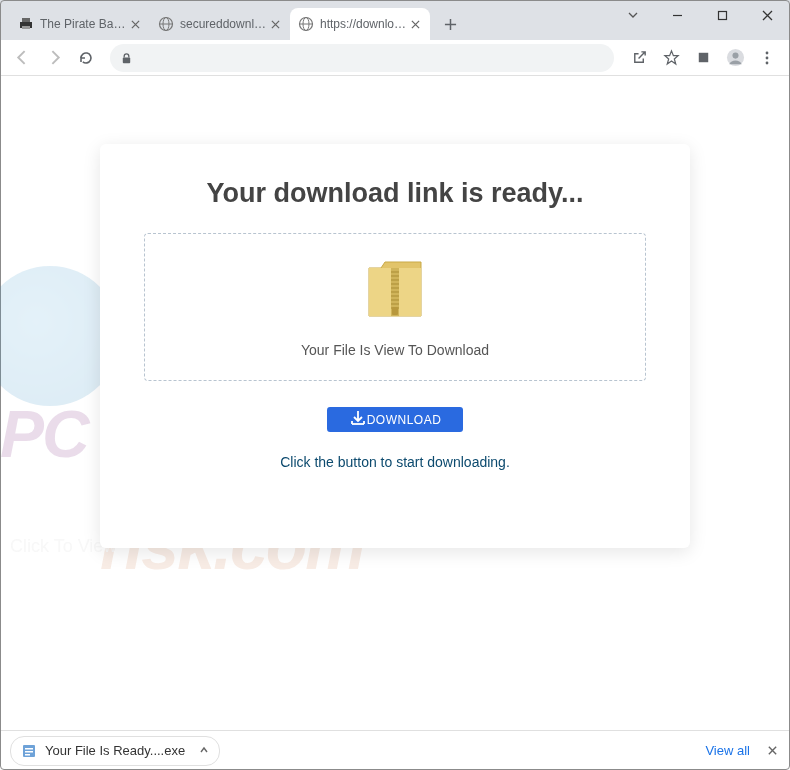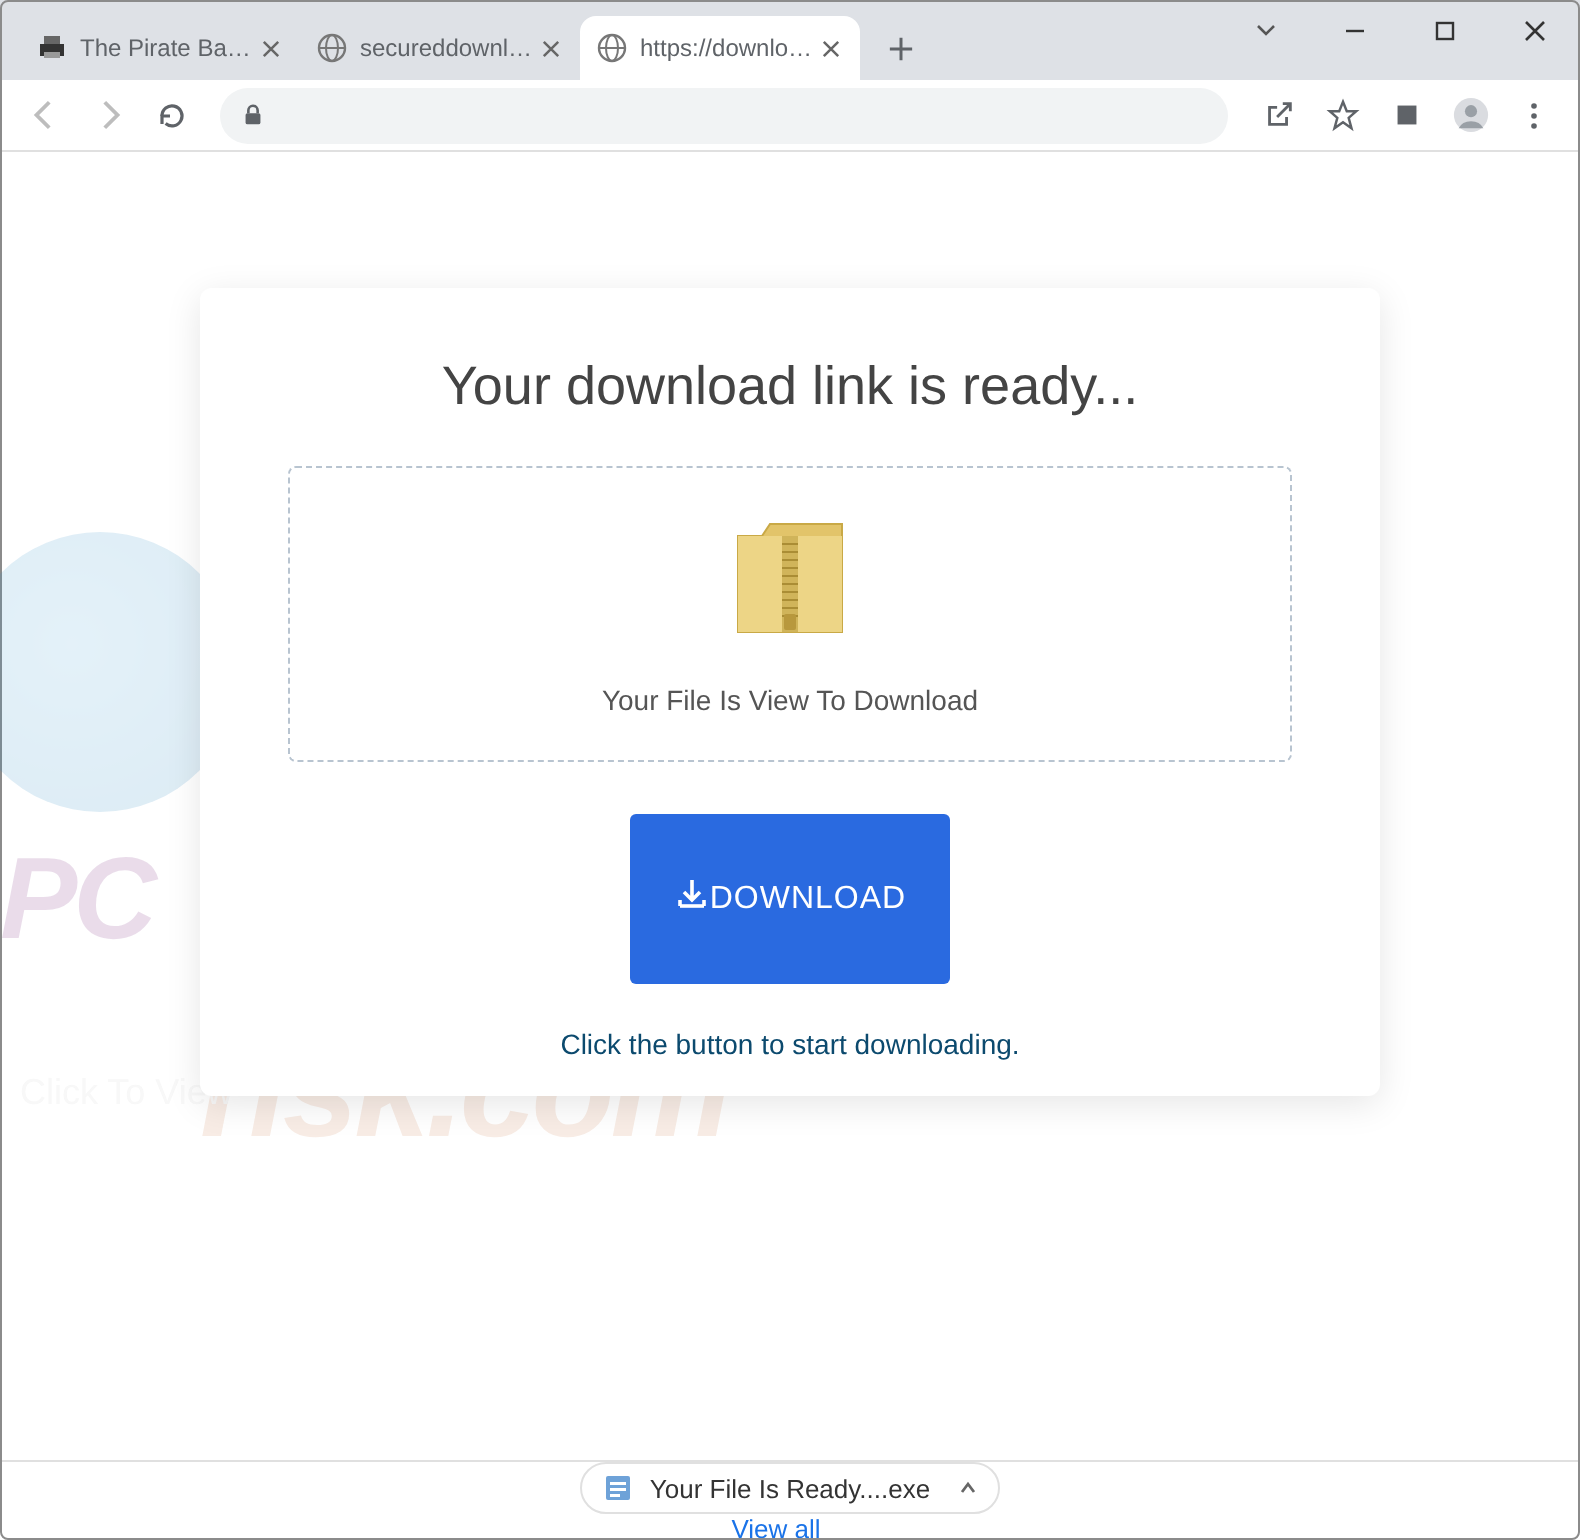--- a/index.html
+++ b/index.html
@@ -24,36 +24,36 @@
 .nav-btn { width: 28px; height: 28px; display: flex; align-items: center; justify-content: center; color: #5f6368; border-radius: 50%; }
 .nav-btn.disabled { color: #bdbdbd; }
 .omnibox { flex: 1; height: 28px; background: #f1f3f4; border-radius: 14px; display: flex; align-items: center; padding: 0 10px; margin: 0 6px; }
 .omnibox .lock { width: 14px; height: 14px; }
 .toolbar-right { display: flex; align-items: center; gap: 2px; }
 .toolbar-right .nav-btn { width: 30px; }
 
 
 .page { position: absolute; top: 76px; left: 0; right: 0; bottom: 40px; background: #fff; display: flex; justify-content: center; padding-top: 68px; }
 .card { width: 590px; height: 404px; background: #fff; border-radius: 6px; box-shadow: 0 4px 18px rgba(0,0,0,0.10); padding: 34px 44px 28px; text-align: center; position: relative; z-index: 2; }
-.card h1 { font-size: 27px; font-weight: 400; color: #444; margin-bottom: 24px; }
+.card h1 { font-size: 27px; font-weight: 700; color: #444; margin-bottom: 24px; }
 .dashed-box { border: 1.5px dashed #b8c4d0; border-radius: 4px; padding: 20px 10px 22px; margin-bottom: 26px; }
 .folder-icon { width: 64px; height: 70px; margin: 0 auto 18px; }
 .file-ready-text { font-size: 14px; color: #555; }
-.download-btn { display: inline-flex; align-items: center; background: #2a6ae0; color: #fff; border: none; padding: 31px 22px; font-size: 16px; font-weight: 500; border-radius: 3px; cursor: pointer; letter-spacing: 0.5px; }
+.download-btn { display: inline-flex; align-items: center; background: #2a6ae0; color: #fff; border: none; padding: 2px 22px; font-size: 12px; font-weight: 500; border-radius: 3px; cursor: pointer; letter-spacing: 0.5px; }
 .hint { margin-top: 22px; font-size: 14px; color: #0c4a6e; }
 
 
 .watermark { position: absolute; top: 200px; left: 0; right: 0; z-index: 1; pointer-events: none; opacity: 0.15; }
 .watermark-globe { position: absolute; left: -20px; top: -10px; width: 140px; height: 140px; border-radius: 50%; background: radial-gradient(circle at 40% 40%, #4aa3d6, #1579b5); }
-.watermark-text { position: absolute; left: 0; top: 120px; font-size: 58px; font-weight: 700; color: #701a75; font-style: italic; letter-spacing: -2px; margin-top: 20px; }
+.watermark-text { position: absolute; left: 0; top: 120px; font-size: 66px; font-weight: 700; color: #701a75; font-style: italic; letter-spacing: -2px; }
 .watermark-text2 { position: absolute; left: 100px; top: 230px; font-size: 68px; font-weight: 700; color: #d08050; font-style: italic; letter-spacing: -2px; }
 .click-view { position: absolute; left: 10px; top: 260px; font-size: 18px; color: #ccc; font-weight: 500; }
 
 
-.download-bar { position: absolute; bottom: 0; left: 0; right: 0; height: 40px; background: #fff; border-top: 1px solid #e0e0e0; display: flex; align-items: center; padding: 0 10px; flex-direction: column; }
+.download-bar { position: absolute; bottom: 0; left: 0; right: 0; height: 40px; background: #fff; border-top: 1px solid #e0e0e0; display: flex; align-items: center; padding: 0 10px; }
 .download-item { display: flex; align-items: center; gap: 8px; padding: 4px 10px; border: 1px solid #e0e0e0; border-radius: 14px; height: 30px; font-size: 13px; color: #333; }
 .download-item .dl-icon { width: 16px; height: 16px; }
 .download-item .caret { margin-left: 6px; color: #666; }
 .spacer { flex: 1; }
 .show-all { color: #1a73e8; font-size: 13px; margin-right: 14px; cursor: pointer; }
 .dlbar-close { width: 16px; height: 16px; display: flex; align-items: center; justify-content: center; color: #666; cursor: pointer; }
 
 
 .outer-frame { position: absolute; inset: 0; border: 1px solid #8b8b8b; pointer-events: none; border-radius: 4px; }
 </style>

